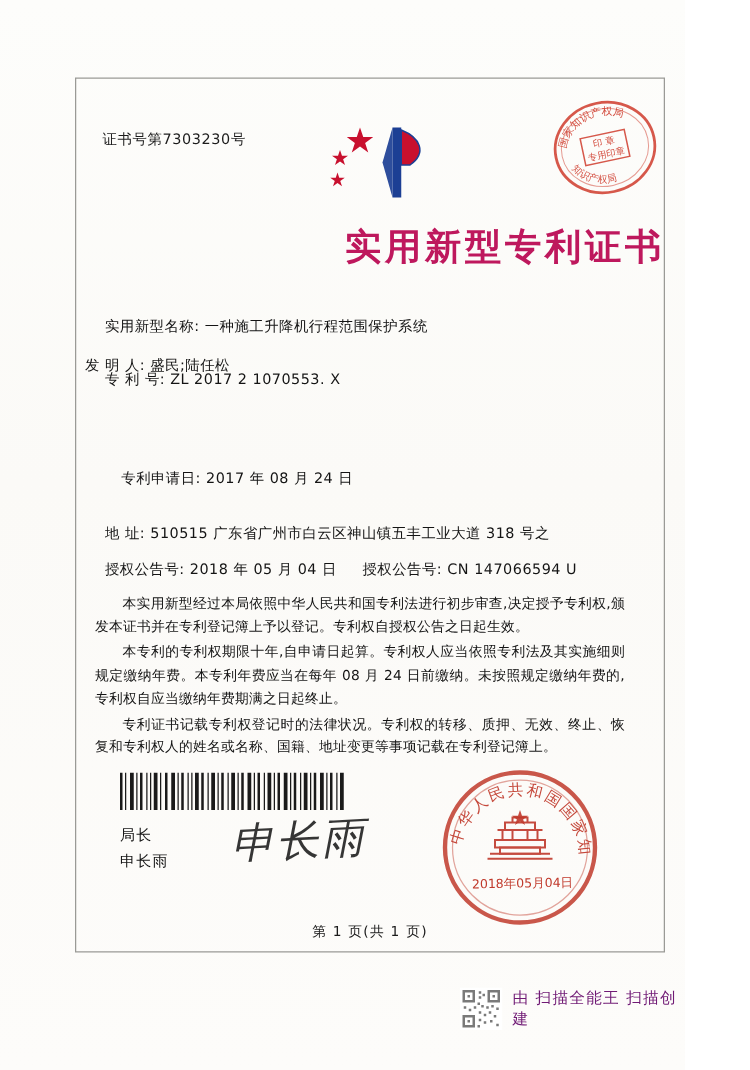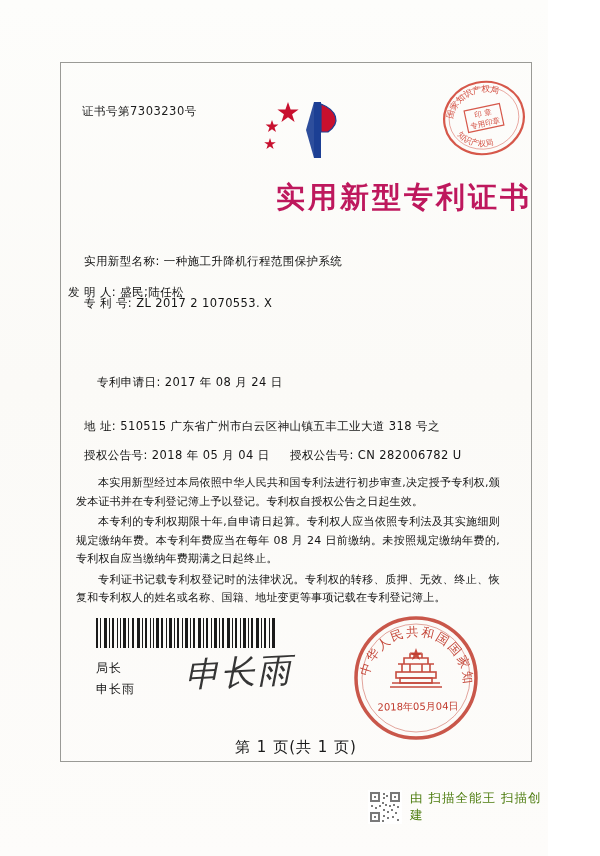--- a/index.html
+++ b/index.html
@@ -186,42 +186,42 @@
     transform: rotate(-1deg);
   }
 
   
   #page-footer {
     position: absolute;
     left: 60px;
     top: 738px;
     width: 472px;
     text-align: center;
-    font-size: 15px;
+    font-size: 11px;
     color: #1b1b1b;
     letter-spacing: 1px;
   }
 
   
   #scan-bar {
     position: absolute;
     left: 368px;
     top: 790px;
     height: 34px;
     display: flex;
     align-items: center;
     gap: 8px;
   }
   #qr {
     width: 34px;
     height: 34px;
   }
   #scan-text {
     font-size: 12.5px;
-    color: #4d7c0f;
+    color: #701a75;
     letter-spacing: 1px;
   }
 </style>
 </head>
 <body>
 
 <div id="page">
   <div id="paper-tint"></div>
 
   <div id="cert-border"></div>
@@ -293,21 +293,21 @@
     <span class="val">510515 广东省广州市白云区神山镇五丰工业大道 318 号之</span>
   </div>
 
   <div class="field" id="f-grantdate">
     <span class="lbl">授权公告号:</span>
     <span class="val">2018 年 05 月 04 日</span>
   </div>
 
   <div class="field" id="f-grantno">
     <span class="lbl">授权公告号:</span>
-    <span class="val">CN 282006782 U</span>
+    <span class="val">CN 147066594 U</span>
   </div>
 
   <div id="body-text">
     <p>本实用新型经过本局依照中华人民共和国专利法进行初步审查,决定授予专利权,颁发本证书并在专利登记簿上予以登记。专利权自授权公告之日起生效。</p>
     <p>本专利的专利权期限十年,自申请日起算。专利权人应当依照专利法及其实施细则规定缴纳年费。本专利年费应当在每年 08 月 24 日前缴纳。未按照规定缴纳年费的,专利权自应当缴纳年费期满之日起终止。</p>
     <p>专利证书记载专利权登记时的法律状况。专利权的转移、质押、无效、终止、恢复和专利权人的姓名或名称、国籍、地址变更等事项记载在专利登记簿上。</p>
   </div>
 
   <div id="barcode">
     <svg viewBox="0 0 182 30" width="182" height="30" preserveAspectRatio="none">

